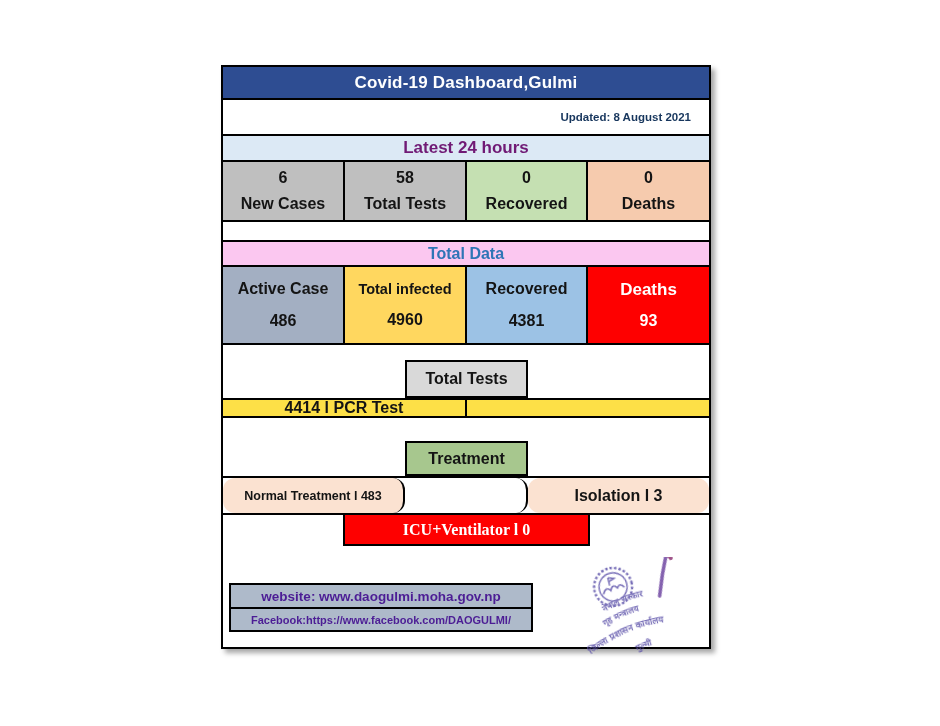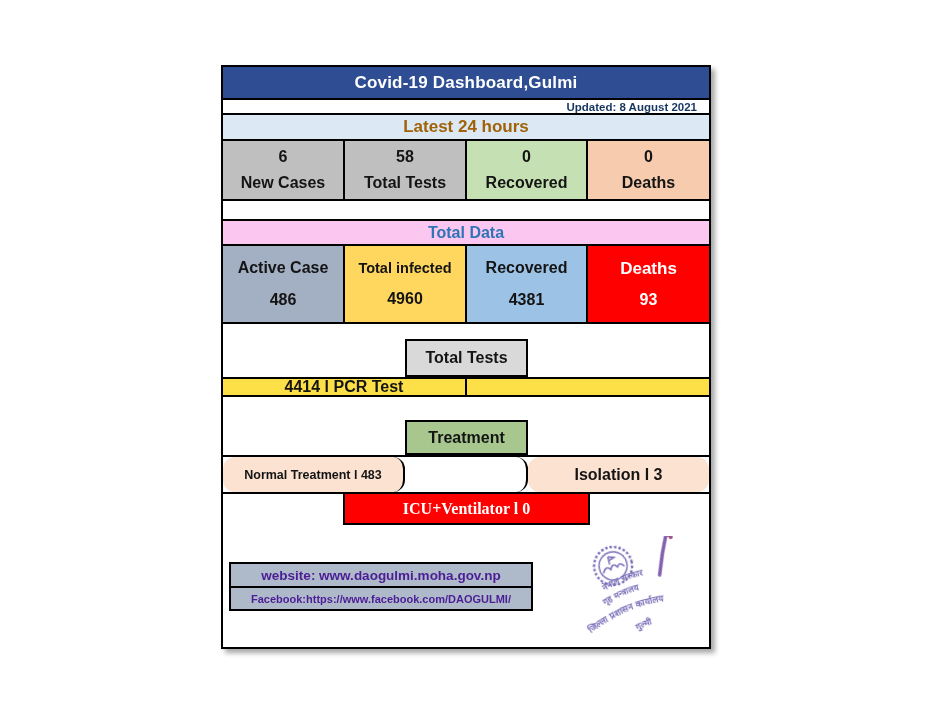--- a/index.html
+++ b/index.html
@@ -11,25 +11,25 @@
            background:#ffffff; border:2px solid #000;
            box-shadow:4px 4px 5px rgba(0,0,0,0.35);
            display:flex; flex-direction:column; }
 
   .row { position:relative; width:100%; flex:0 0 auto; }
   .bb { border-bottom:2px solid #000; }
 
   .header-bar { height:33px; background:#2e4d92; display:flex; align-items:center; justify-content:center; }
   .header-bar span { color:#fff; font-weight:bold; font-size:17px; letter-spacing:.2px; }
 
-  .updated-bar { height:15px; background:#fff; display:flex; align-items:center; justify-content:flex-end; padding-right:12px; }
+  .updated-bar { height:36px; background:#fff; display:flex; align-items:center; justify-content:flex-end; padding-right:18px; }
   .updated-bar span { color:#17365d; font-weight:bold; font-size:11.5px; }
 
   .latest-bar { height:26px; background:#dce9f5; display:flex; align-items:center; justify-content:center; }
-  .latest-bar span { color:#a16207; font-weight:bold; font-size:17px; }
+  .latest-bar span { color:#701a75; font-weight:bold; font-size:17px; }
 
   .pink-bar { height:25px; background:#fbc7f0; display:flex; align-items:center; justify-content:center; }
   .pink-bar span { color:#2e75b6; font-weight:bold; font-size:16px; }
 
   .gap-row { height:20px; background:#fff; }
 
   .cells { display:flex; }
   .cells-24 { height:60px; }
   .cells-total { height:78px; }
   .cell { display:flex; flex-direction:column; align-items:center; justify-content:space-evenly;

